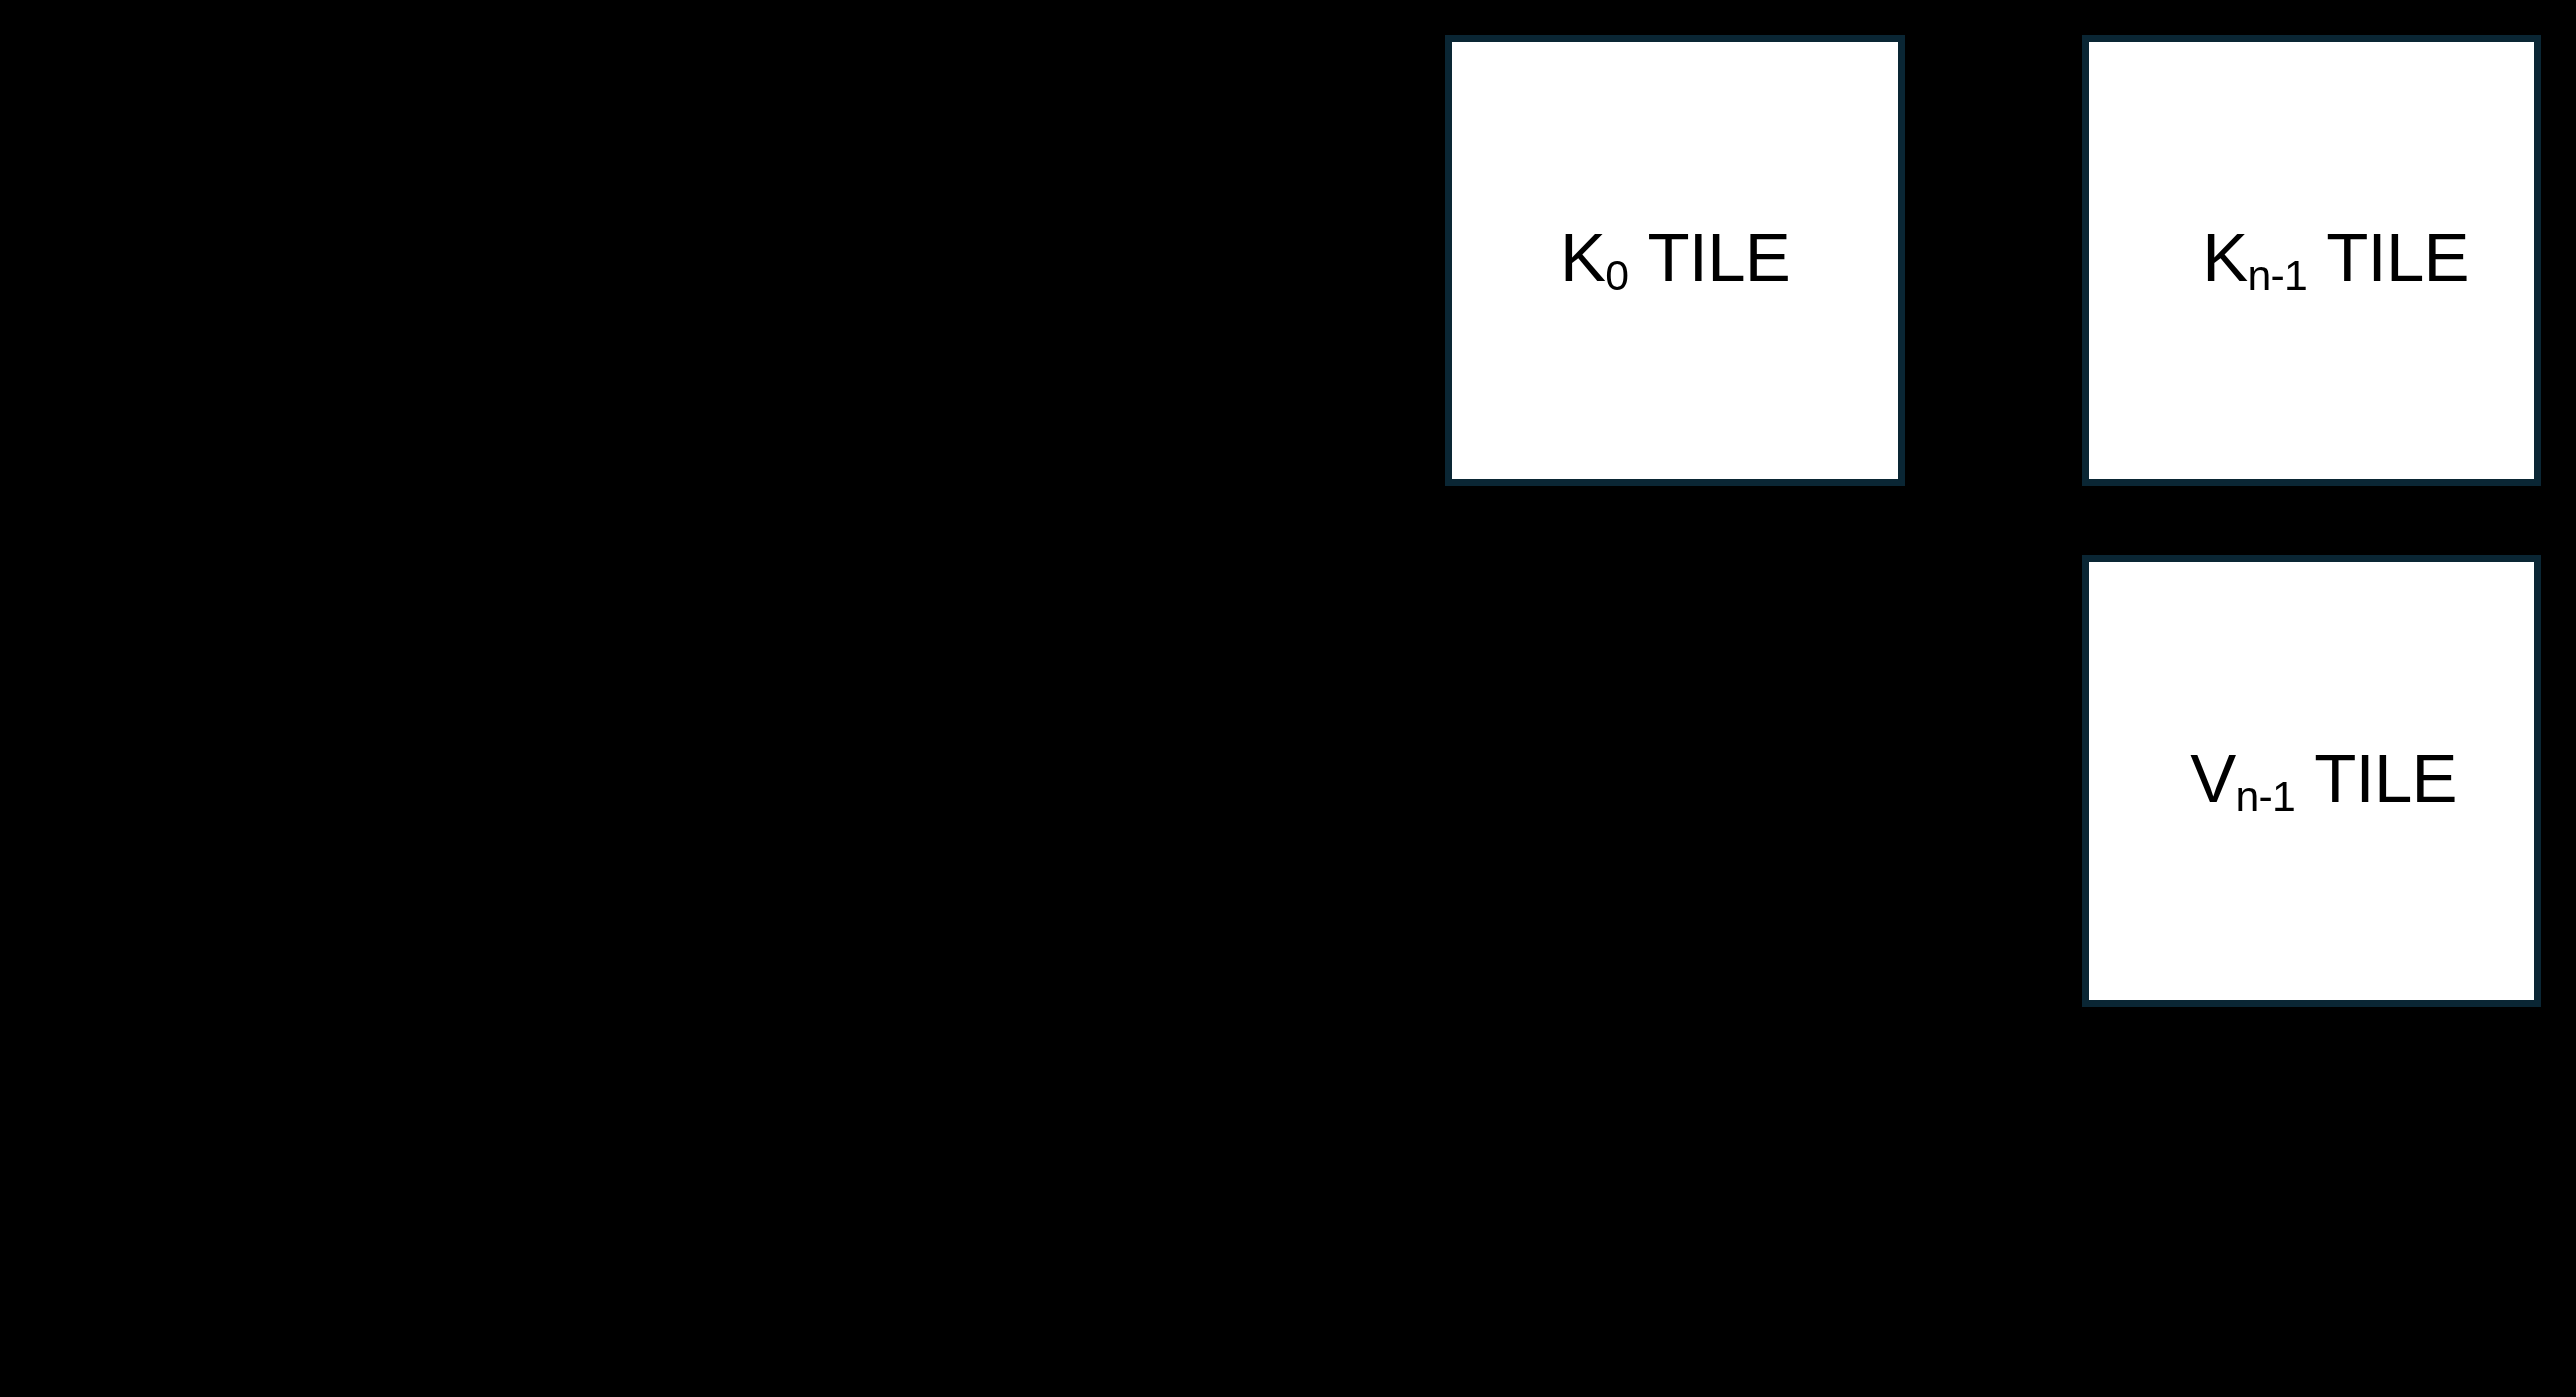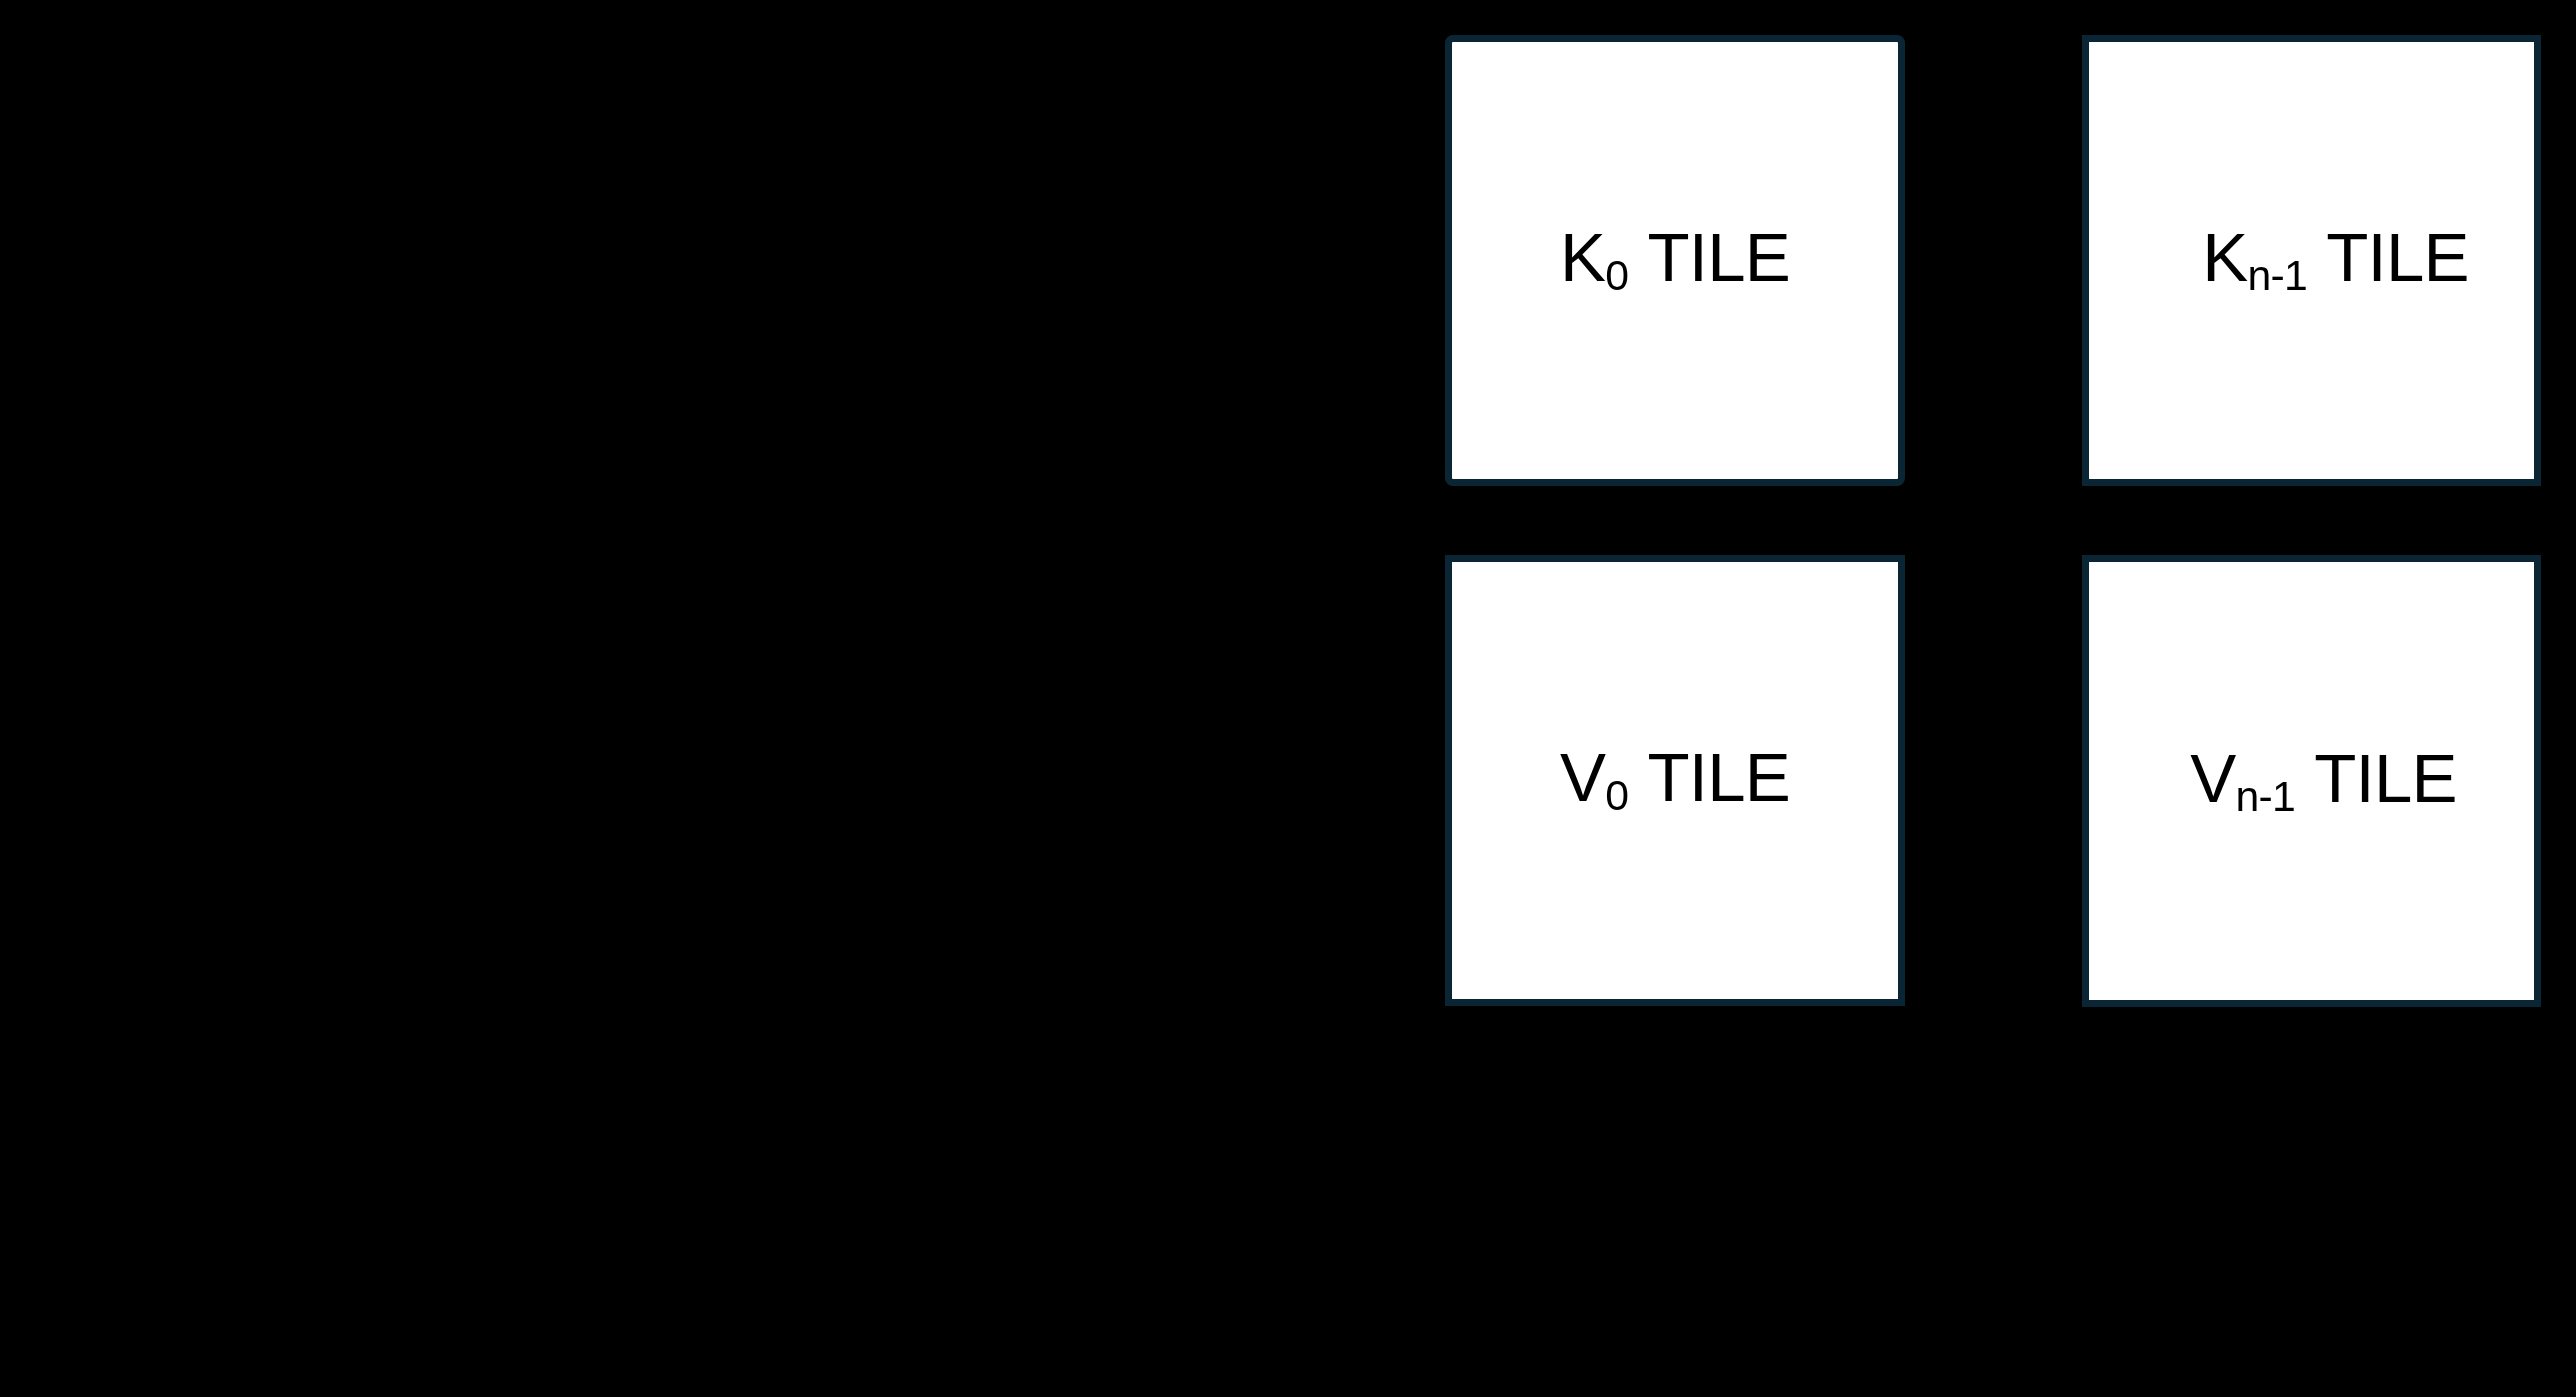--- a/index.html
+++ b/index.html
@@ -22,21 +22,21 @@
     position: absolute;
     width: 460px;
     height: 451px;
     box-sizing: border-box;
     background: var(--tile-fill, #ffffff);
     border: 7.6px solid var(--tile-border, #0a2634);
     display: flex;
     align-items: center;
     justify-content: center;
   }
-  .tile-k0  { left: 1445px; top: 35px; border-radius: 8px;  }
+  .tile-k0  { left: 1445px; top: 35px;  }
   .tile-kn1 { left: 2082px; top: 35px;  width: 459px; padding-left: 48px; }
   .tile-v0  { left: 1445px; top: 555px; }
   .tile-vn1 { left: 2082px; top: 555px; width: 459px; height: 452px; padding-left: 24px; }
   .tile-label {
     color: var(--label, #000000);
     font-size: 69px;
     line-height: 1;
     white-space: nowrap;
     letter-spacing: -0.8px;
   }
@@ -55,22 +55,19 @@
 <div class="diagram-canvas">
 
   <div class="tile tile-k0">
     <span class="tile-label"><span class="letter">K</span><sub>0</sub><span class="word">TILE</span></span>
   </div>
 
   <div class="tile tile-kn1">
     <span class="tile-label"><span class="letter">K</span><sub>n-1</sub><span class="word">TILE</span></span>
   </div>
 
-  <div class="tile tile-v0">
-    <span class="tile-label"><span class="letter">V</span><sub>0</sub><span class="word">TILE</span></span>
-  </div>
 
   <div class="tile tile-vn1">
     <span class="tile-label"><span class="letter">V</span><sub>n-1</sub><span class="word">TILE</span></span>
   </div>
 
 </div>
 
 
 </body></html>

